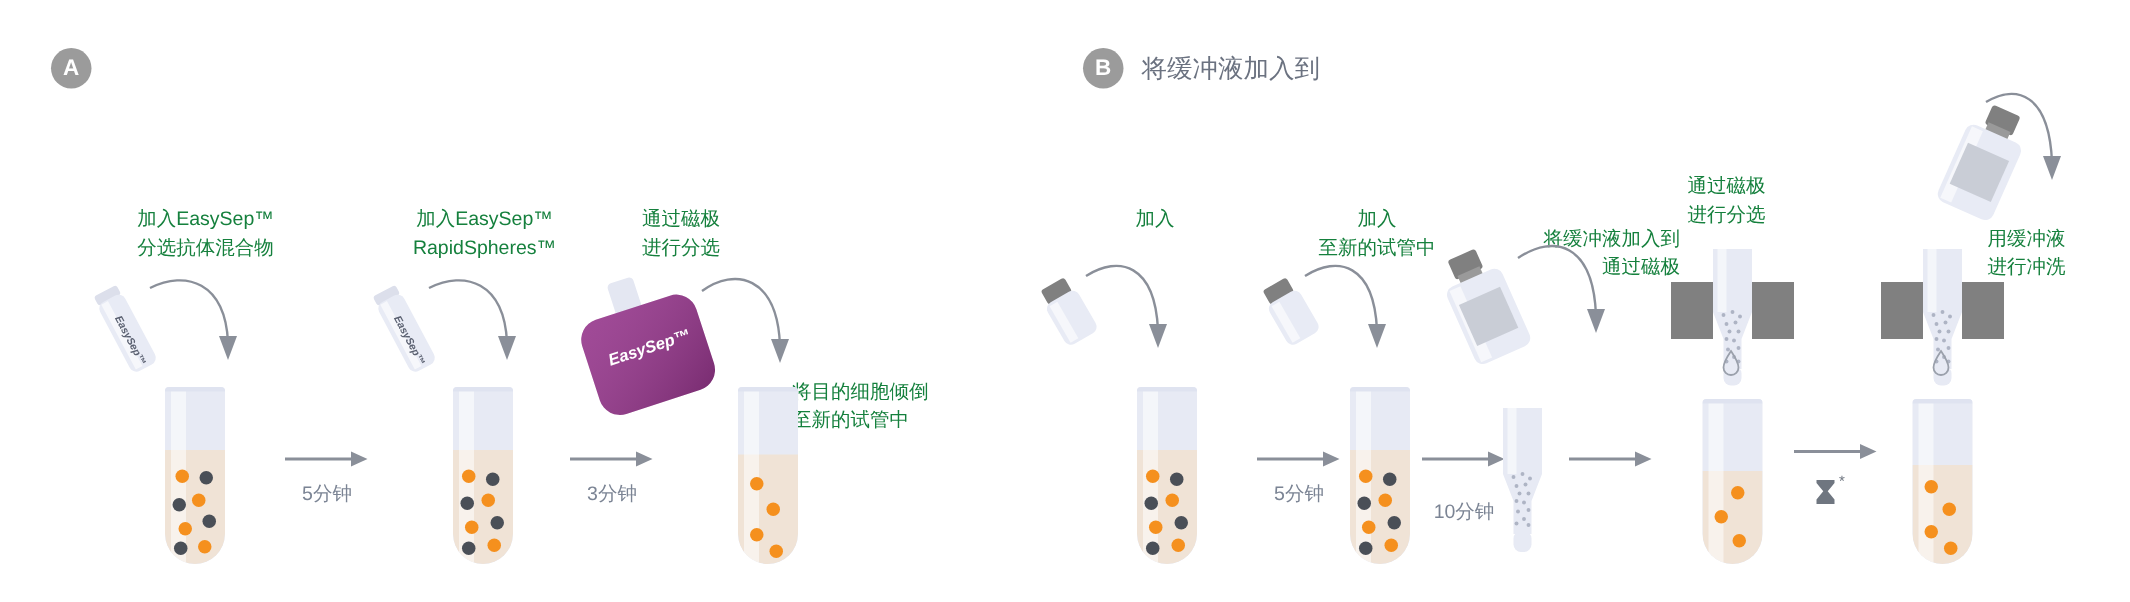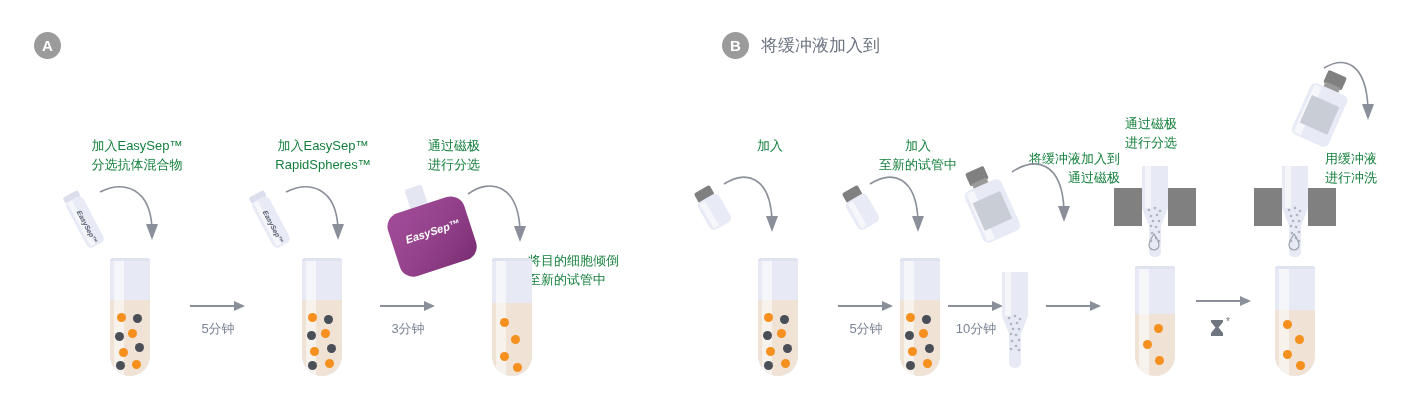--- a/index.html
+++ b/index.html
@@ -279,21 +279,21 @@
       <div class="cell" style="left:8px;top:89px;width:9px;height:9px;background:#f5901e;"></div>
       <div class="cell" style="left:23px;top:101px;width:9px;height:9px;background:#f5901e;"></div>
       <div class="cell" style="left:6px;top:103px;width:9px;height:9px;background:#4a4f57;"></div>
     </div>
   </div>
 
   <div class="abs" style="left:948px;top:305px;width:56px;">
     <div class="arrowline" style="left:0;top:0;width:46px;"></div>
     <div class="arrowhead" style="left:44px;top:-4px;"></div>
   </div>
-  <div class="abs timelabel" style="left:936px;top:320px;width:80px;">10分钟</div>
+  <div class="abs timelabel" style="left:936px;top:332px;width:80px;">10分钟</div>
 
   <div class="vial" style="left:958px;top:164px;width:68px;height:90px;">
     <svg width="68" height="90" viewBox="0 0 68 90">
       <g transform="rotate(-24 34 46)">
         <rect x="24" y="2" width="20" height="14" rx="2" fill="#808080"></rect>
         <rect x="26" y="14" width="16" height="6" fill="#9a9a9a"></rect>
         <rect x="14" y="19" width="40" height="56" rx="6" fill="#e8ebf5"></rect>
         <rect x="17" y="21" width="8" height="52" fill="rgba(255,255,255,0.6)"></rect>
         <rect x="19" y="32" width="30" height="30" fill="#c9cdd6"></rect>
       </g>

